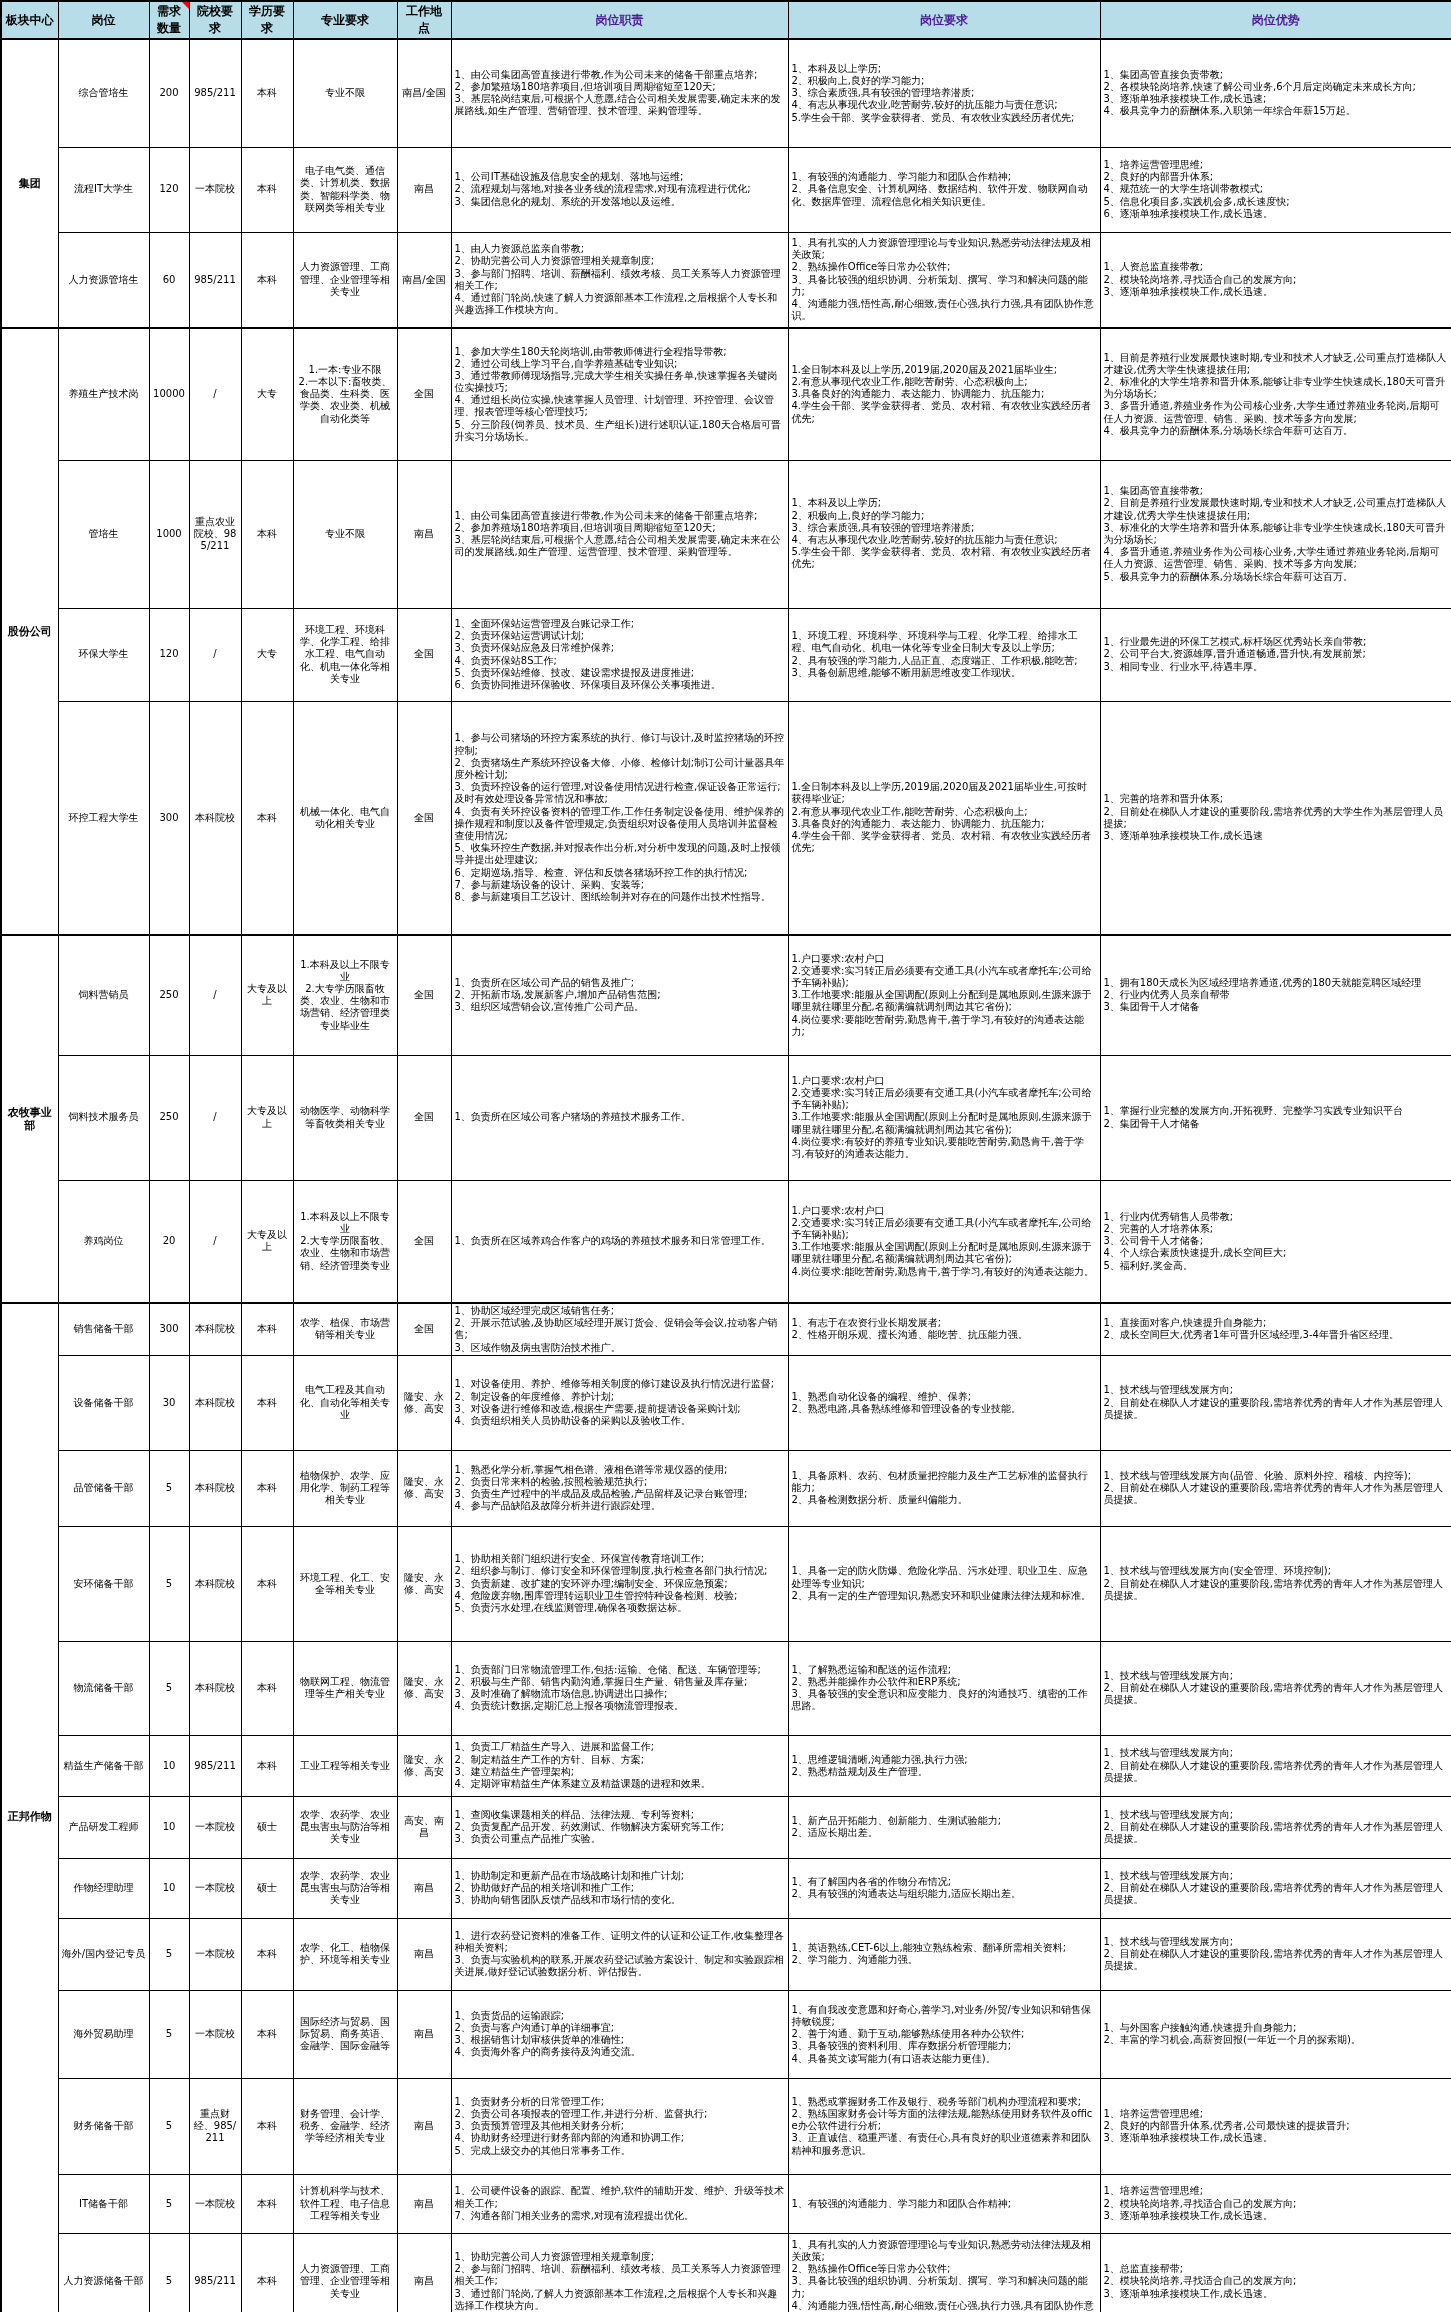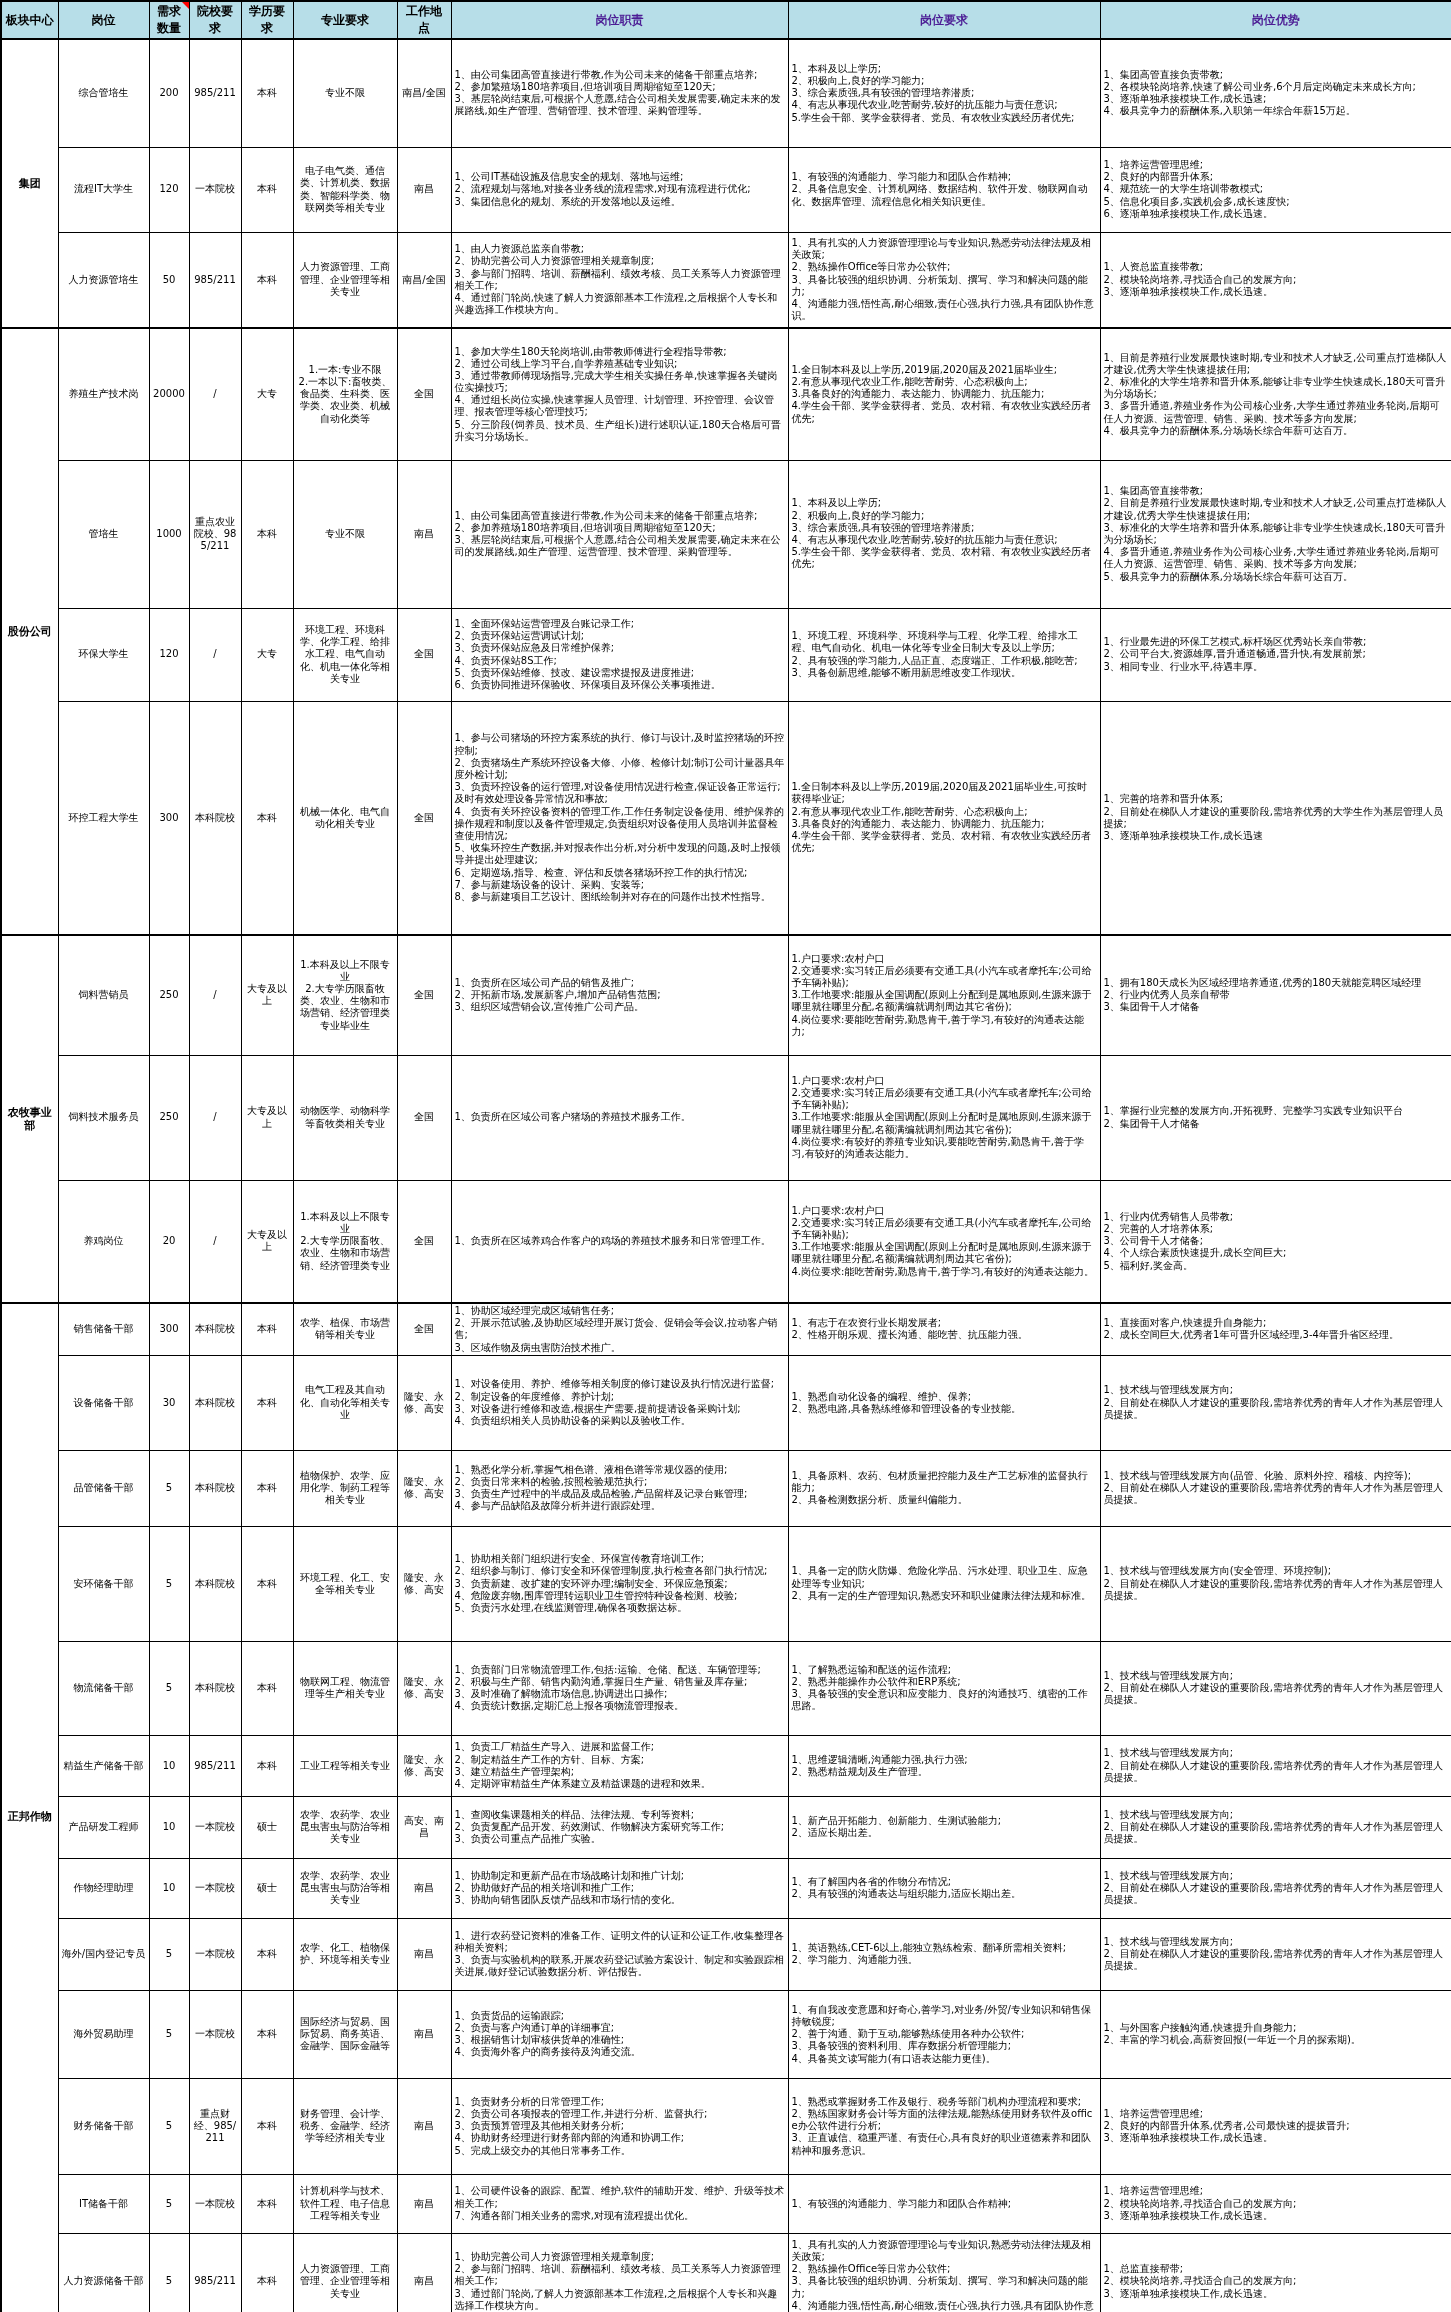--- a/index.html
+++ b/index.html
@@ -81,41 +81,41 @@
         <td class="l pre">1、有较强的沟通能力、学习能力和团队合作精神;
 2、具备信息安全、计算机网络、数据结构、软件开发、物联网自动化、数据库管理、流程信息化相关知识更佳。</td>
         <td class="l pre">1、培养运营管理思维;
 2、良好的内部晋升体系;
 4、规范统一的大学生培训带教模式;
 5、信息化项目多,实践机会多,成长速度快;
 6、逐渐单独承接模块工作,成长迅速。</td>
       </tr>
       <tr style="height: 96px;">
         <td class="c pre">人力资源管培生</td>
-        <td class="c">50</td>
+        <td class="c">60</td>
         <td class="c pre">985/211</td>
         <td class="c">本科</td>
         <td class="c pre">人力资源管理、工商管理、企业管理等相关专业</td>
         <td class="c pre">南昌/全国</td>
         <td class="l pre">1、由人力资源总监亲自带教;
 2、协助完善公司人力资源管理相关规章制度;
 3、参与部门招聘、培训、薪酬福利、绩效考核、员工关系等人力资源管理相关工作;
 4、通过部门轮岗,快速了解人力资源部基本工作流程,之后根据个人专长和兴趣选择工作模块方向。</td>
         <td class="l pre">1、具有扎实的人力资源管理理论与专业知识,熟悉劳动法律法规及相关政策;
 2、熟练操作Office等日常办公软件;
 3、具备比较强的组织协调、分析策划、撰写、学习和解决问题的能力;
 4、沟通能力强,悟性高,耐心细致,责任心强,执行力强,具有团队协作意识。</td>
         <td class="l pre">1、人资总监直接带教;
 2、模块轮岗培养,寻找适合自己的发展方向;
 3、逐渐单独承接模块工作,成长迅速。</td>
       </tr>
       <tr class="sec-top" style="height: 132px;">
         <td rowspan="4" class="c section">股份公司</td>
         <td class="c pre">养殖生产技术岗</td>
-        <td class="c">20000</td>
+        <td class="c">10000</td>
         <td class="c pre">/</td>
         <td class="c">大专</td>
         <td class="c pre">1.一本:专业不限
 2.一本以下:畜牧类、食品类、生科类、医学类、农业类、机械自动化类等</td>
         <td class="c pre">全国</td>
         <td class="l pre">1、参加大学生180天轮岗培训,由带教师傅进行全程指导带教;
 2、通过公司线上学习平台,自学养殖基础专业知识;
 3、通过带教师傅现场指导,完成大学生相关实操任务单,快速掌握各关键岗位实操技巧;
 4、通过组长岗位实操,快速掌握人员管理、计划管理、环控管理、会议管理、报表管理等核心管理技巧;
 5、分三阶段(饲养员、技术员、生产组长)进行述职认证,180天合格后可晋升实习分场场长。</td>

